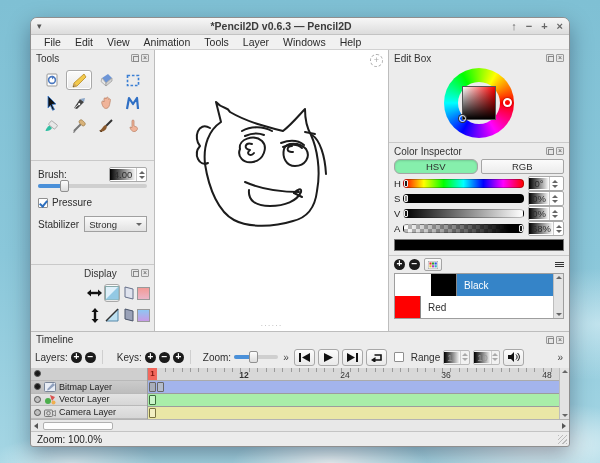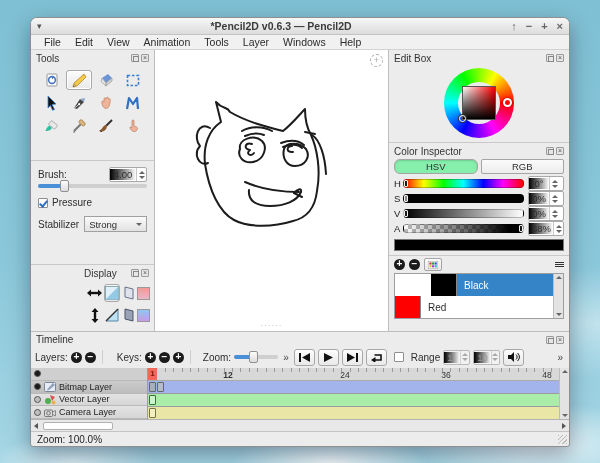--- a/index.html
+++ b/index.html
@@ -626,21 +626,21 @@
                 <polygon points="8.5,5 11.5,3.5 11.5,9 8.5,7.5" fill="#d9d9d9" stroke="#777" stroke-width="0.8"></polygon>
                 <circle cx="4.5" cy="6.2" r="1.8" fill="none" stroke="#777"></circle>
               </svg>
             <span class="lname">Camera Layer</span>
           </div>
         </div>
 
         <div class="tl-tracks">
           <div class="ruler">
             <span class="fmark">1</span>
-            <span class="num" style="left:80px;font-weight:bold;">12</span>
+            <span class="num" style="left:96px;font-weight:bold;">12</span>
             <span class="num" style="left:197px;">24</span>
             <span class="num" style="left:298px;">36</span>
             <span class="num" style="left:399px;">48</span>
           </div>
           <div class="trk" style="background:#a3b4ec;">
             <span class="key" style="left:1px; background:#a8aeba;"></span>
             <span class="key" style="left:9px; background:#b4bccc;"></span>
           </div>
           <div class="trk" style="background:#a9eda9;">
             <span class="key" style="left:1px; background:#c9f4c9; border-color:#3c6e3c;"></span>

